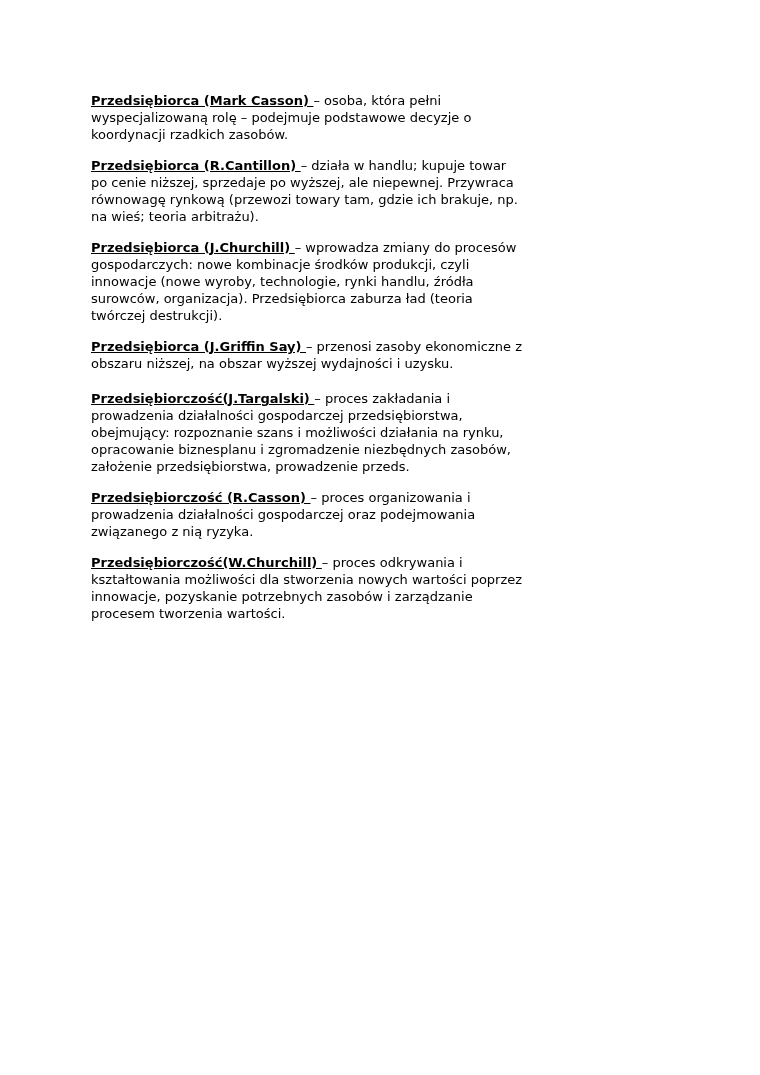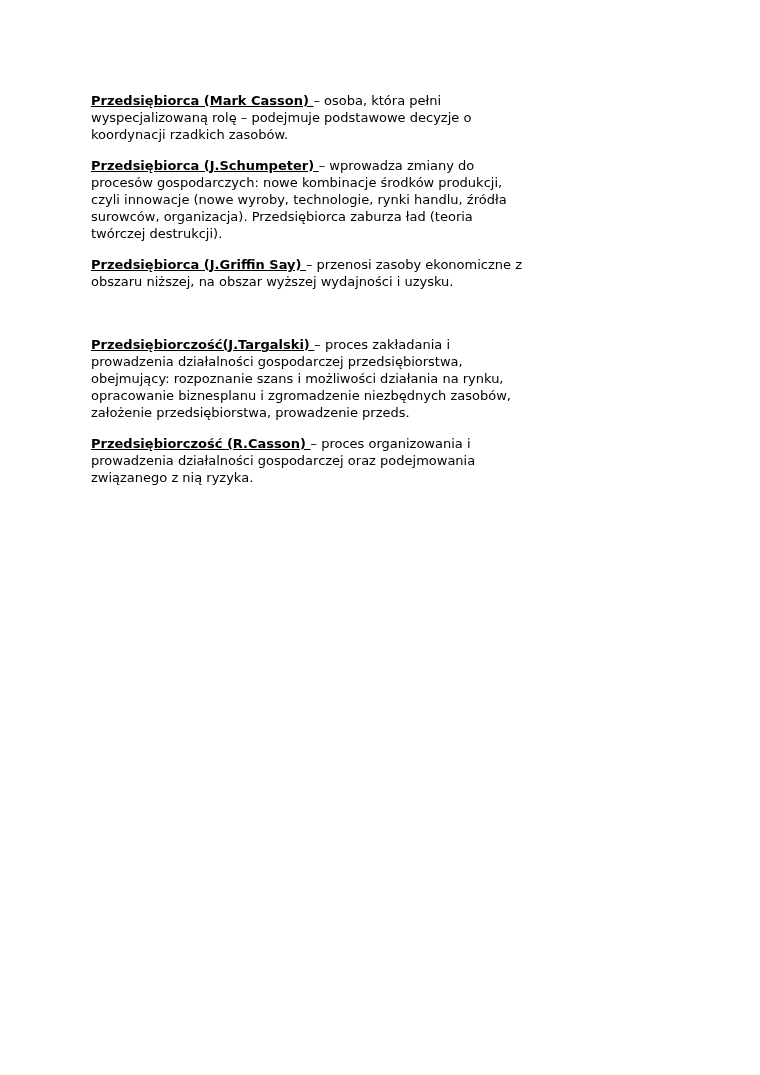--- a/index.html
+++ b/index.html
@@ -21,39 +21,41 @@
     padding: 92px 97px 0 91px;
     background: #ffffff;
   }
   .para {
     margin: 0 0 14px 0;
     font-size: 13px;
     line-height: 17px;
     text-align: left;
   }
   .para.gap-before {
-    margin-top: 46px;
+    margin-top: 18px;
   }
   .term {
     font-weight: bold;
     text-decoration: underline;
     white-space: pre-wrap;
   }
 </style>
 </head>
 <body>
 
 <div class="page">
 
   <p class="para"><span class="term">Przedsiębiorca (Mark Casson) </span><span>– osoba, która pełni wyspecjalizowaną rolę – podejmuje podstawowe decyzje o koordynacji rzadkich zasobów.</span></p>
 
+  <p class="para"><span class="term">Przedsiębiorca (R.Cantillon) </span><span>– działa w handlu; kupuje towar po cenie niższej, sprzedaje po wyższej, ale niepewnej. Przywraca równowagę rynkową (przewozi towary tam, gdzie ich brakuje, np. na wieś; teoria arbitrażu).</span></p>
 
-  <p class="para"><span class="term">Przedsiębiorca (J.Schumpeter) </span><span>– wprowadza zmiany do procesów gospodarczych: nowe kombinacje środków produkcji, czyli innowacje (nowe wyroby, technologie, rynki handlu, źródła surowców, organizacja). Przedsiębiorca zaburza ład (teoria twórczej destrukcji).</span></p>
+  <p class="para"><span class="term">Przedsiębiorca (J.Churchill) </span><span>– wprowadza zmiany do procesów gospodarczych: nowe kombinacje środków produkcji, czyli innowacje (nowe wyroby, technologie, rynki handlu, źródła surowców, organizacja). Przedsiębiorca zaburza ład (teoria twórczej destrukcji).</span></p>
 
   <p class="para"><span class="term">Przedsiębiorca (J.Griffin Say) </span><span>– przenosi zasoby ekonomiczne z obszaru niższej, na obszar wyższej wydajności i uzysku.</span></p>
 
   <p class="para gap-before"><span class="term">Przedsiębiorczość(J.Targalski) </span><span>– proces zakładania i prowadzenia działalności gospodarczej przedsiębiorstwa, obejmujący: rozpoznanie szans i możliwości działania na rynku, opracowanie biznesplanu i zgromadzenie niezbędnych zasobów, założenie przedsiębiorstwa, prowadzenie przeds.</span></p>
 
   <p class="para"><span class="term">Przedsiębiorczość (R.Casson) </span><span>– proces organizowania i prowadzenia działalności gospodarczej oraz podejmowania związanego z nią ryzyka.</span></p>
 
+  <p class="para"><span class="term">Przedsiębiorczość(W.Churchill) </span><span>– proces odkrywania i kształtowania możliwości dla stworzenia nowych wartości poprzez innowacje, pozyskanie potrzebnych zasobów i zarządzanie procesem tworzenia wartości.</span></p>
 
 
 </div>
 
 </body></html>

